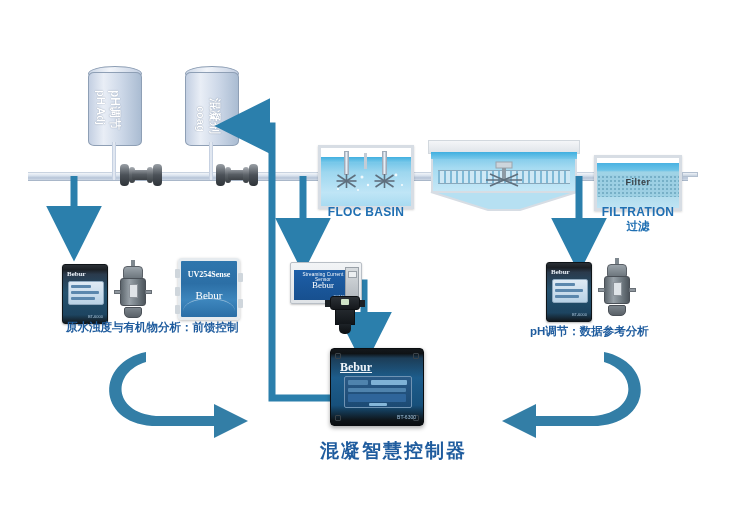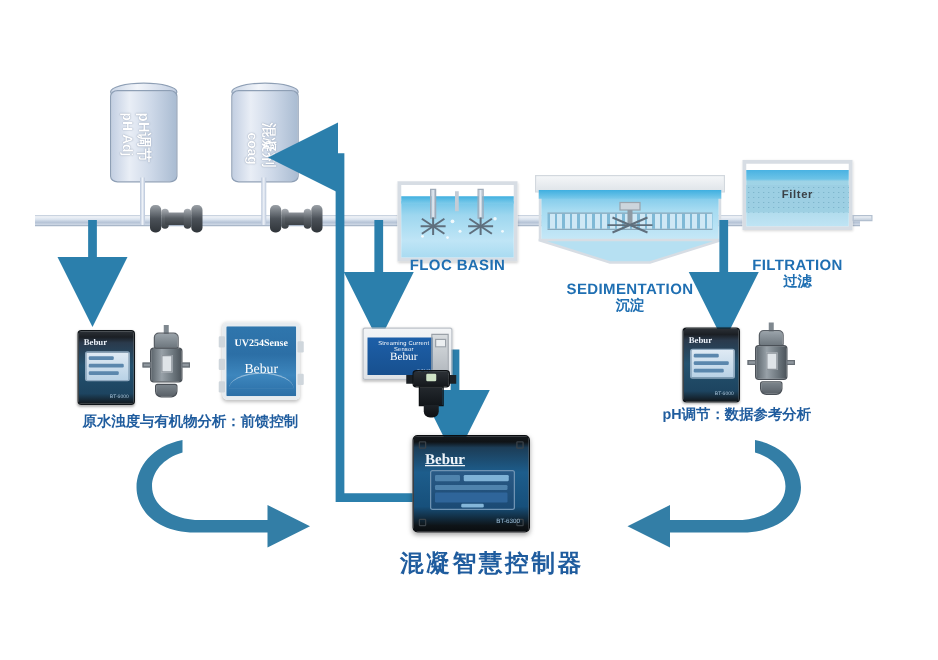--- a/index.html
+++ b/index.html
@@ -248,26 +248,22 @@
     <div class="surf"></div>
     <div class="lamella"></div>
     <svg class="ov" style="width:152px;height:76px;" viewBox="0 0 152 76">
       <polygon points="3,52 149,52 92,70 60,70" fill="#b6e0f2" stroke="#d7dde4" stroke-width="2"></polygon>
       <rect x="68" y="22" width="16" height="6" fill="#cdd5dc" stroke="#9aa4ad" stroke-width="1"></rect>
       <rect x="74" y="28" width="4" height="12" fill="#8e9aa4"></rect>
       <path d="M62,34 L90,46 M90,34 L62,46" stroke="#5f6f7d" stroke-width="1.6" fill="none"></path>
       <line x1="58" y1="40" x2="94" y2="40" stroke="#5f6f7d" stroke-width="1.4"></line>
     </svg>
   </div>
-  <div class="cap" style="left:436px;top:224px;width:136px;">
-    <div class="en">SEDIMENTATION</div>
-    <div class="cn">沉淀</div>
-  </div>
-
-  <div class="basin filt" style="left:594px;top:128px;">
+
+  <div class="basin filt" style="left:594px;top:155px;">
     <div class="shell"></div>
     <div class="water"></div>
     <div class="media"></div>
     <div class="lbl">Filter</div>
   </div>
   <div class="stub" style="left:682px;top:172px;width:16px;"></div>
   <div class="cap" style="left:582px;top:205px;width:112px;">
     <div class="en">FILTRATION</div>
     <div class="cn">过滤</div>
   </div>
@@ -334,21 +330,21 @@
     <div class="tab" style="left:-6px;top:8px;"></div>
     <div class="tab" style="left:-6px;top:26px;"></div>
     <div class="tab" style="left:-6px;top:44px;"></div>
     <div class="tab" style="right:-6px;top:12px;"></div>
     <div class="tab" style="right:-6px;top:38px;"></div>
     <div class="t1">UV254Sense</div>
     <div class="t2">Bebur</div>
     <div class="wave"></div>
   </div>
 
-  <div class="note" style="left:66px;top:330px;text-align:right;">原水浊度与有机物分析：前馈控制</div>
+  <div class="note" style="left:66px;top:320px;text-align:right;">原水浊度与有机物分析：前馈控制</div>
 
   <div class="sc-box" style="left:290px;top:262px;">
     <div class="plate">
       <div class="p1">Streaming Current Sensor</div>
       <div class="p2">Bebur</div>
       <div class="p3">SCM310</div>
     </div>
     <div class="side">
         <i></i>
       </div>

